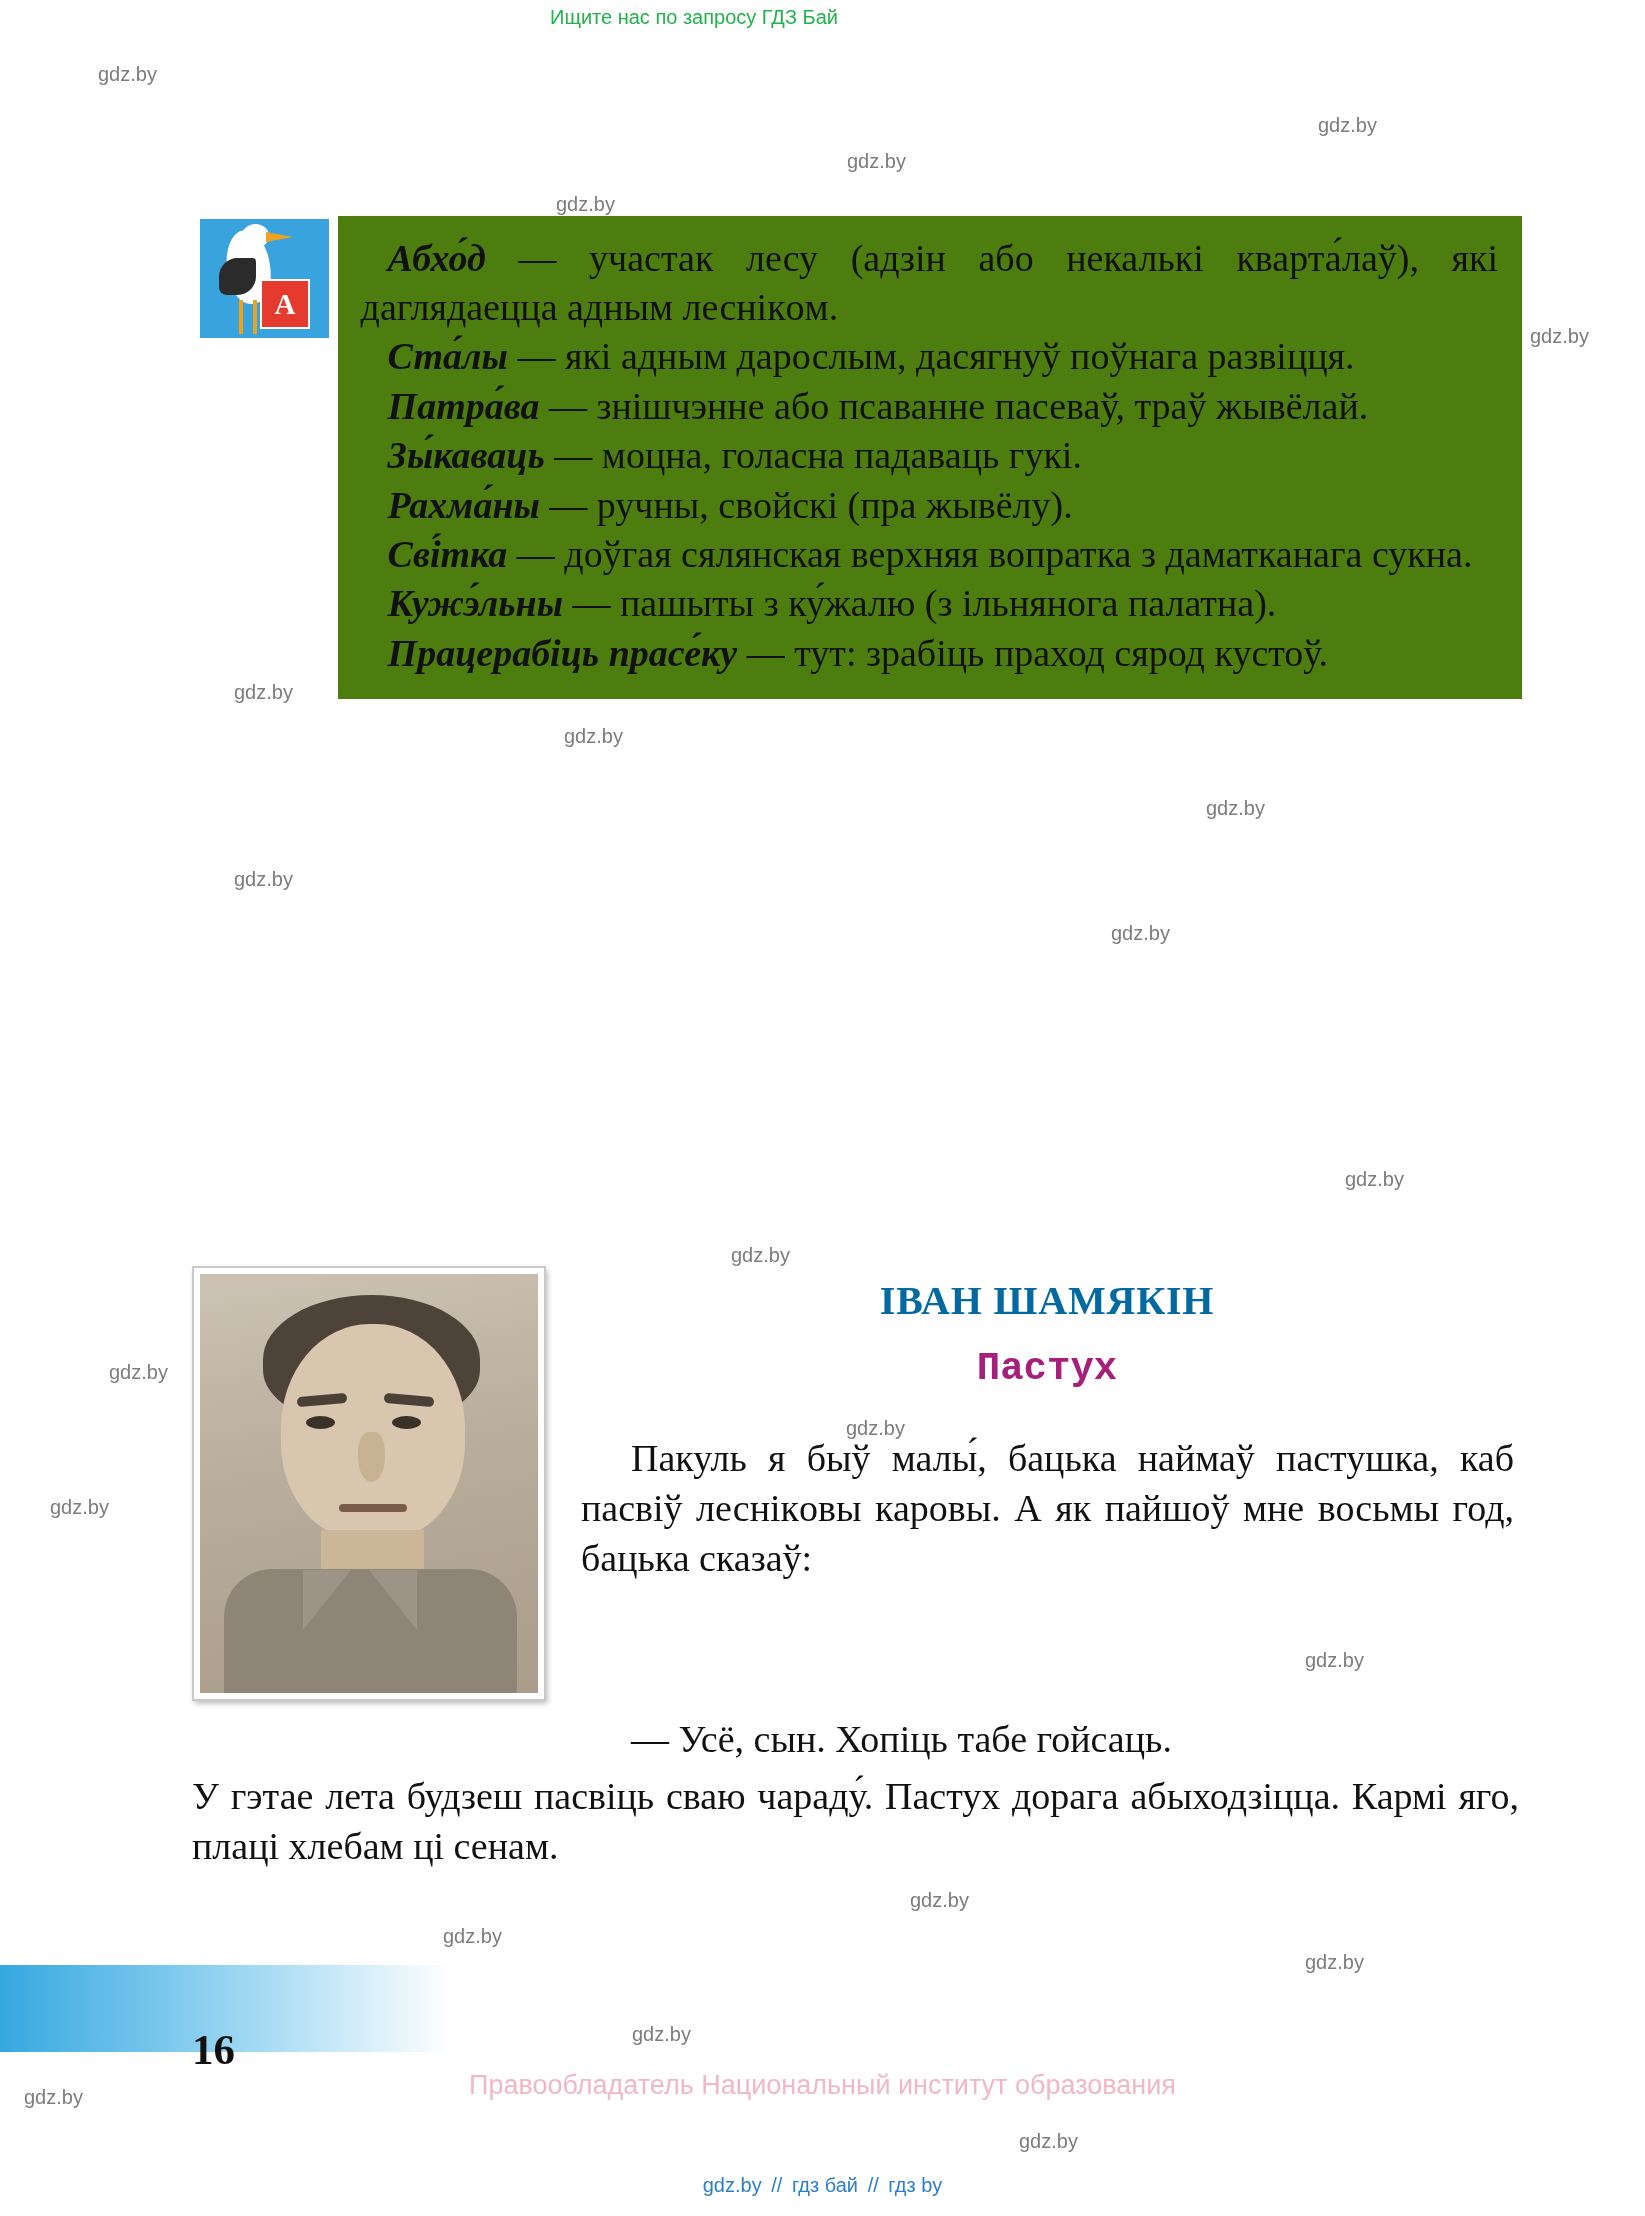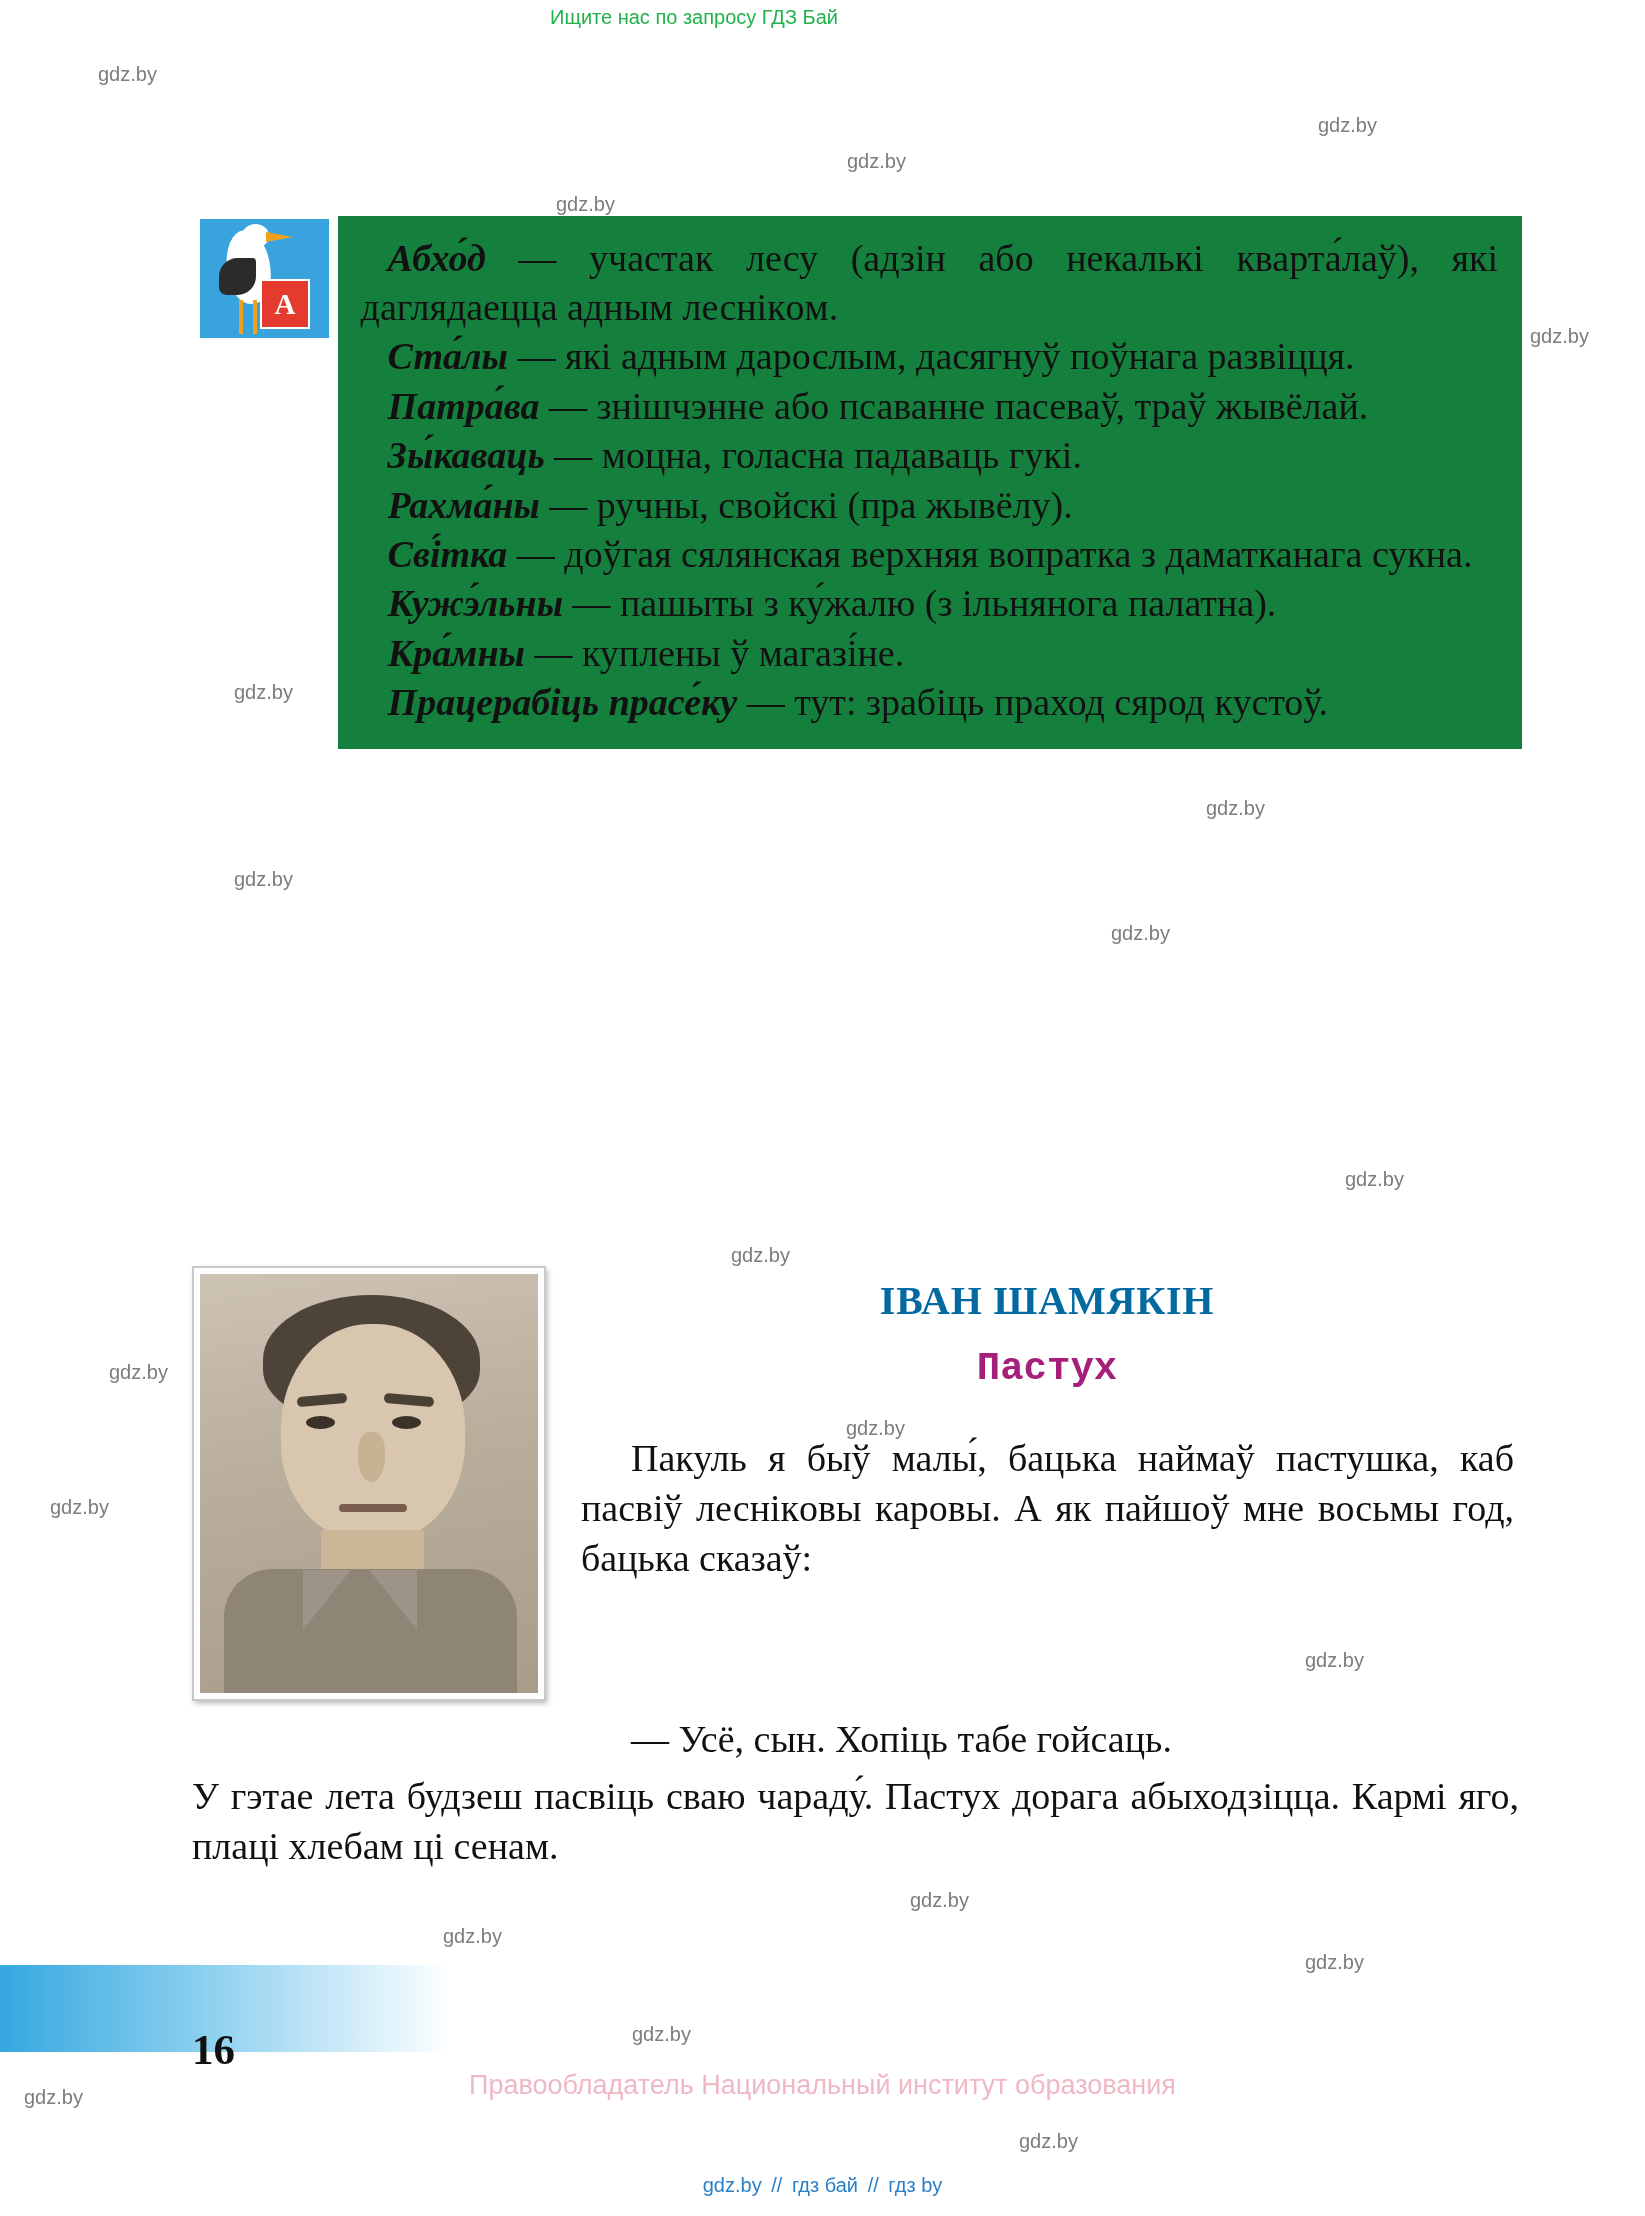--- a/index.html
+++ b/index.html
@@ -41,21 +41,21 @@
     white-space: nowrap;
     pointer-events: none;
   }
 
   
   .vocab-box {
     position: absolute;
     left: 338px;
     top: 216px;
     width: 1184px;
-    background: #15803d;
+    background: #4d7c0f;
     padding: 17.7px 24px 21px 22.6px;
     box-sizing: border-box;
   }
   .vocab-text {
     font-family: "Liberation Serif", serif;
     font-size: 38px;
     line-height: 1.30;
     color: #111111;
     text-align: justify;
   }
@@ -360,21 +360,20 @@
 
 <div class="vocab-box">
   <div class="vocab-text" id="vocab-text">
       <p class="vocab-line"><span class="term">Абхо́д </span><span>— участак лесу (адзін або некалькі кварта́лаў), які даглядаецца адным леснікoм.</span></p>
       <p class="vocab-line"><span class="term">Ста́лы </span><span>— які адным дарослым, дасягнуў поўнага развіцця.</span></p>
       <p class="vocab-line"><span class="term">Патра́ва </span><span>— знішчэнне або псаванне пасеваў, траў жывёлай.</span></p>
       <p class="vocab-line"><span class="term">Зы́каваць </span><span>— моцна, голасна падаваць гукі.</span></p>
       <p class="vocab-line"><span class="term">Рахма́ны </span><span>— ручны, свойскі (пра жывёлу).</span></p>
       <p class="vocab-line"><span class="term">Сві́тка </span><span>— доўгая сялянская верхняя вопратка з даматканага сукна.</span></p>
       <p class="vocab-line"><span class="term">Кужэ́льны </span><span>— пашыты з ку́жалю (з ільнянога палатна).</span></p>
-      <p class="vocab-line"><span class="term">Кра́мны </span><span>— куплены ў магазі́не.</span></p>
       <p class="vocab-line"><span class="term">Працерабіць прасе́ку </span><span>— тут: зрабіць праход сярод кустоў.</span></p>
     </div>
 </div>
 
 <div class="portrait-frame">
   <div class="portrait-img">
     <div class="p-hair"></div>
     <div class="p-face"></div>
     <div class="p-brow-l"></div>
     <div class="p-brow-r"></div>

